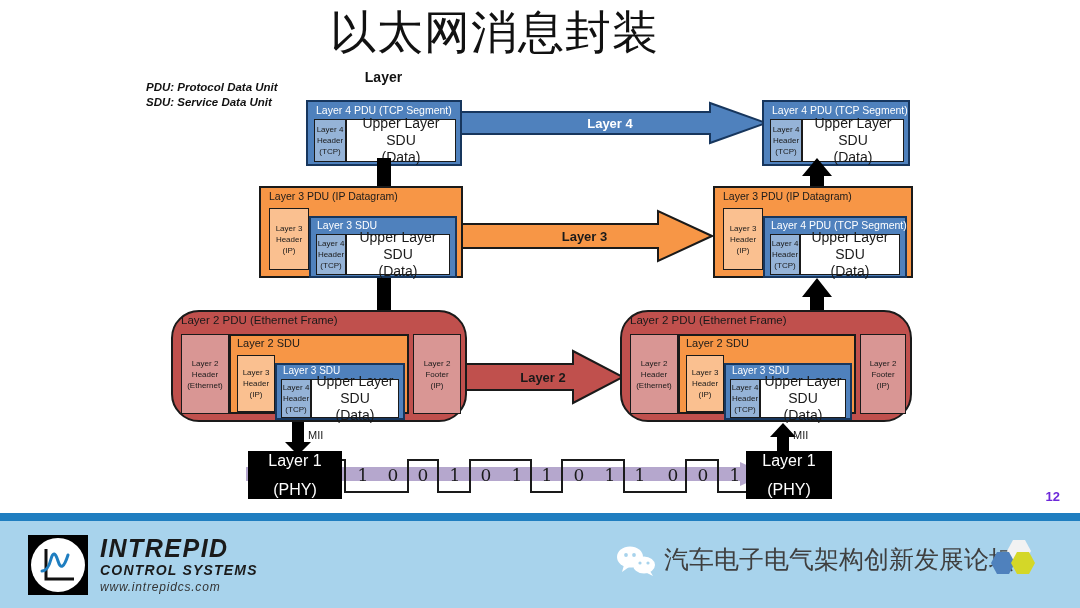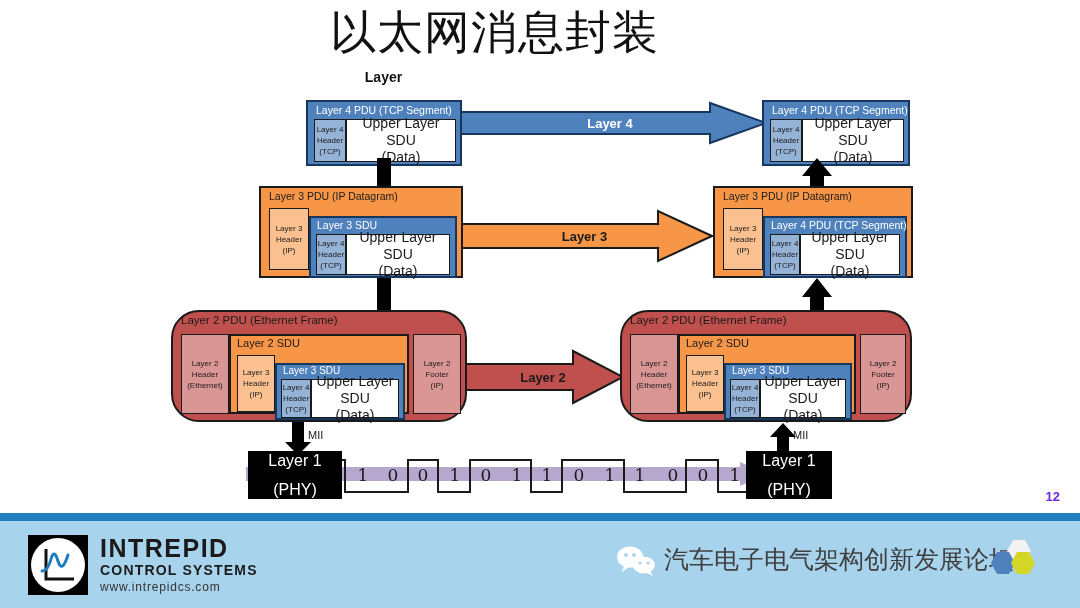--- a/index.html
+++ b/index.html
@@ -125,20 +125,24 @@
   }
   .ta-logo{position:absolute;left:955px;top:538px;width:120px;height:62px;}
 </style>
 </head>
 <body>
 
 <div class="slide">
 
   <div class="title">以太网消息封装</div>
 
+  <div class="legend">
+    <div>PDU: Protocol Data Unit</div>
+    <div>SDU: Service Data Unit</div>
+  </div>
 
   <div class="sender-label">Layer</div>
 
   <div class="layer-arrow" style="left:452px;top:101px;width:316px;height:44px;">
     <svg width="316" height="44" viewBox="0 0 316 44">
       <polygon points="0,11 258,11 258,2 314,22 258,42 258,33 0,33" fill="#4f81bd" stroke="#17365d" stroke-width="2"></polygon>
     </svg>
     <div class="lbl lbl-white" style="padding-right:46px;">Layer 4</div>
   </div>
 
@@ -426,21 +430,21 @@
   <div class="footer">
 
     <div class="logo-mark" style="left:28px;top:14px;">
       <div class="logo-circle"></div>
       <svg style="position:absolute;left:10px;top:10px;" width="40" height="40" viewBox="0 0 40 40">
         <path d="M8 4 L8 34 L36 34" stroke="#111" stroke-width="3" fill="none"></path>
         <path d="M4 26 Q10 26 13 14 Q16 3 20 16 Q24 29 30 10" stroke="#1f7ec0" stroke-width="3" fill="none" stroke-linecap="round"></path>
       </svg>
     </div>
 
-    <div class="logo-text" style="left:100px;top:14px;">
+    <div class="logo-text" style="left:100px;top:14px;font-style:italic;">
       <div class="logo-name">INTREPID</div>
       <div class="logo-sub">CONTROL SYSTEMS</div>
       <div class="logo-url">www.intrepidcs.com</div>
     </div>
 
     <div class="wechat" style="left:616px;top:25px;">
       <svg width="42" height="30" viewBox="0 0 42 30">
         <ellipse cx="14" cy="11" rx="13" ry="10.5" fill="#ffffff"></ellipse>
         <polygon points="8,19 6,26 13,21" fill="#ffffff"></polygon>
         <circle cx="10" cy="9" r="1.9" fill="#a8d3ec"></circle>

